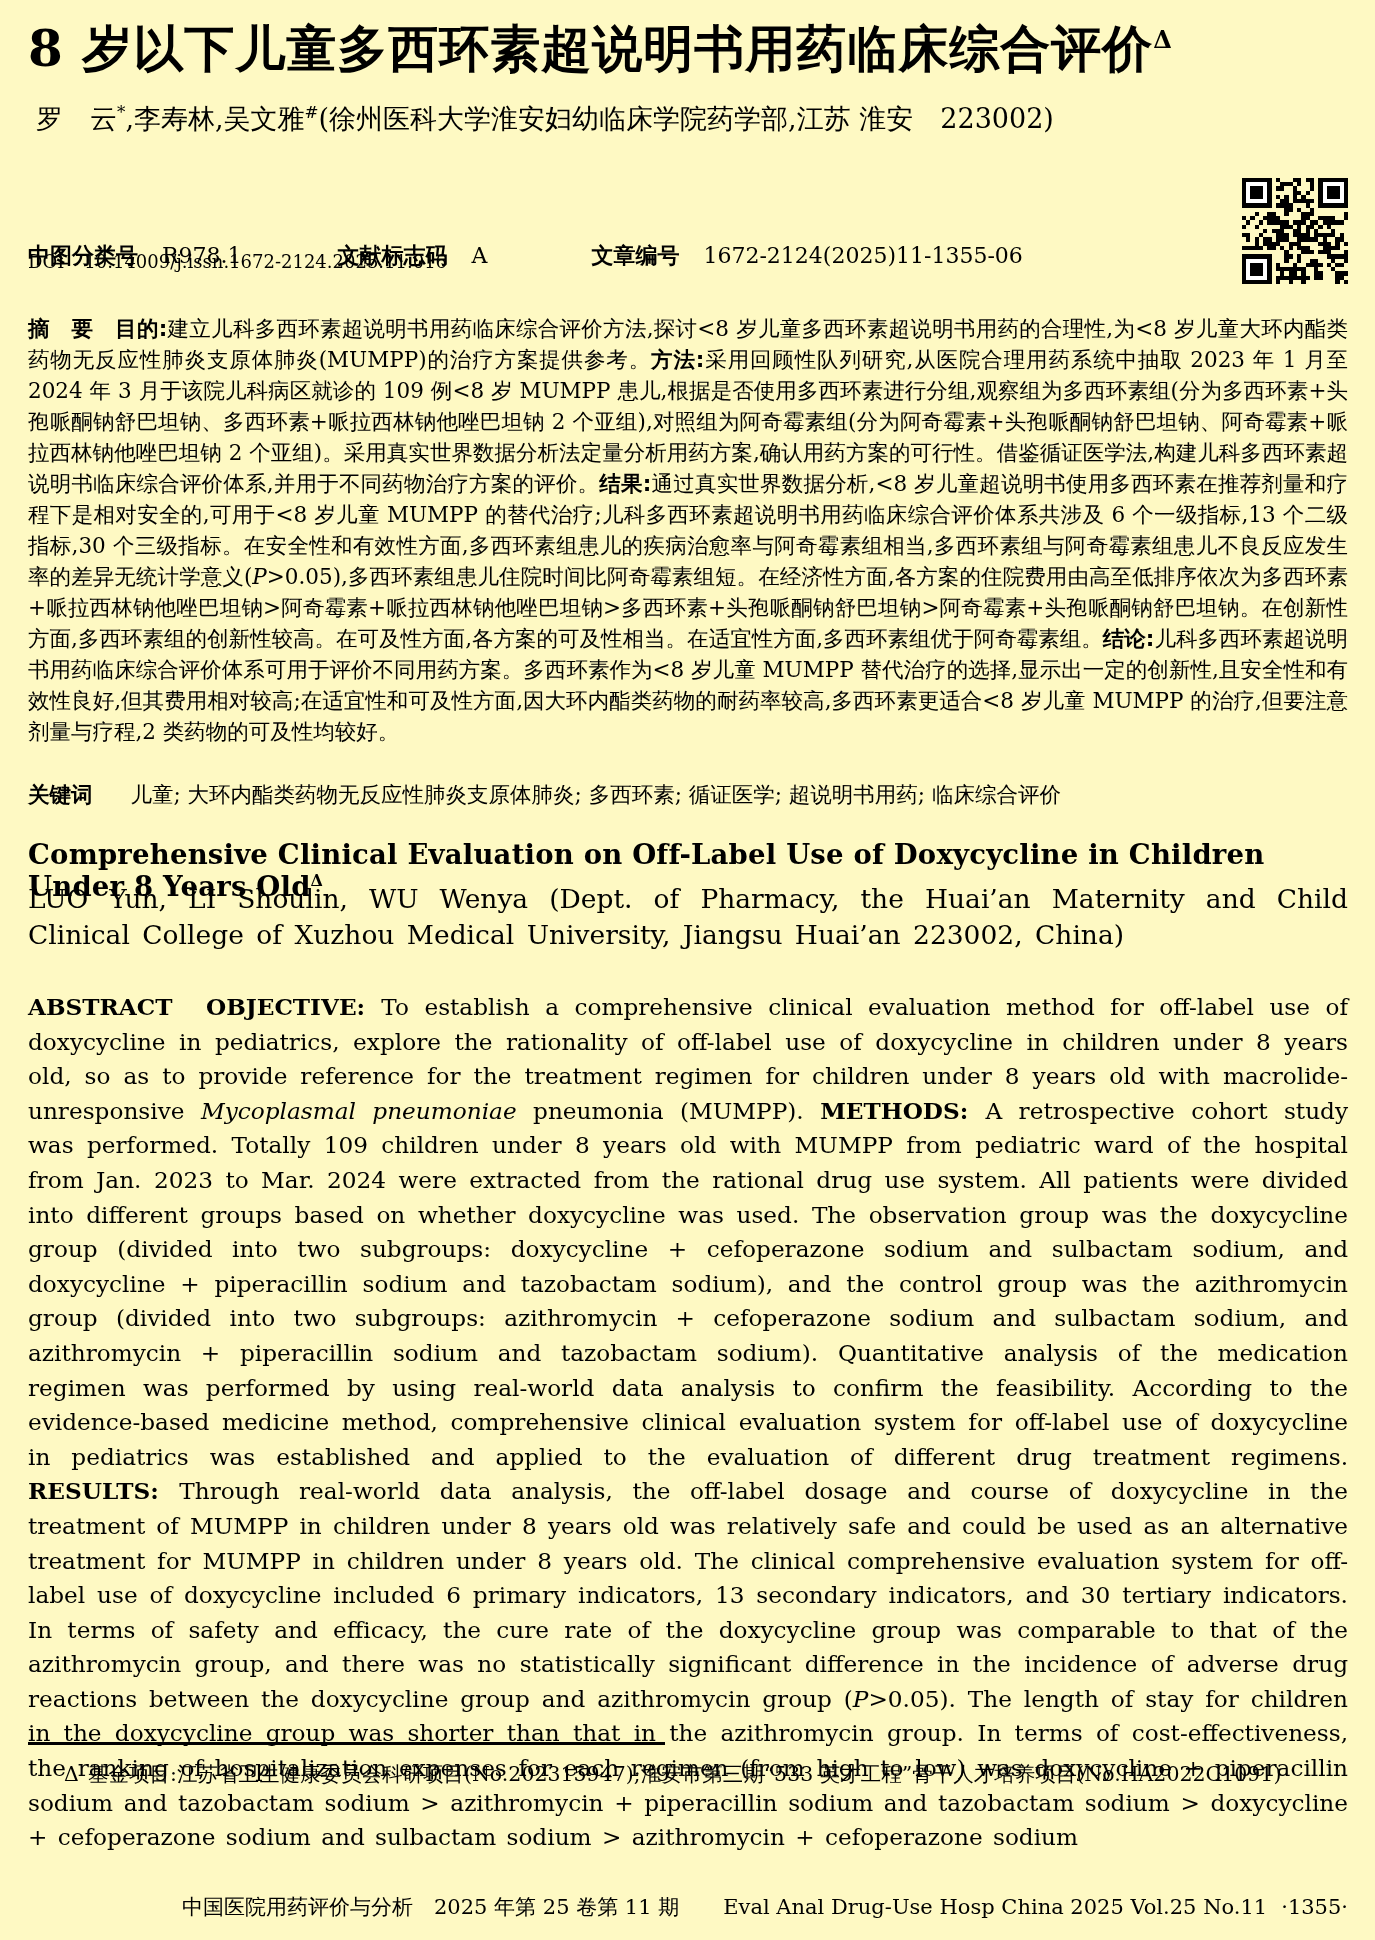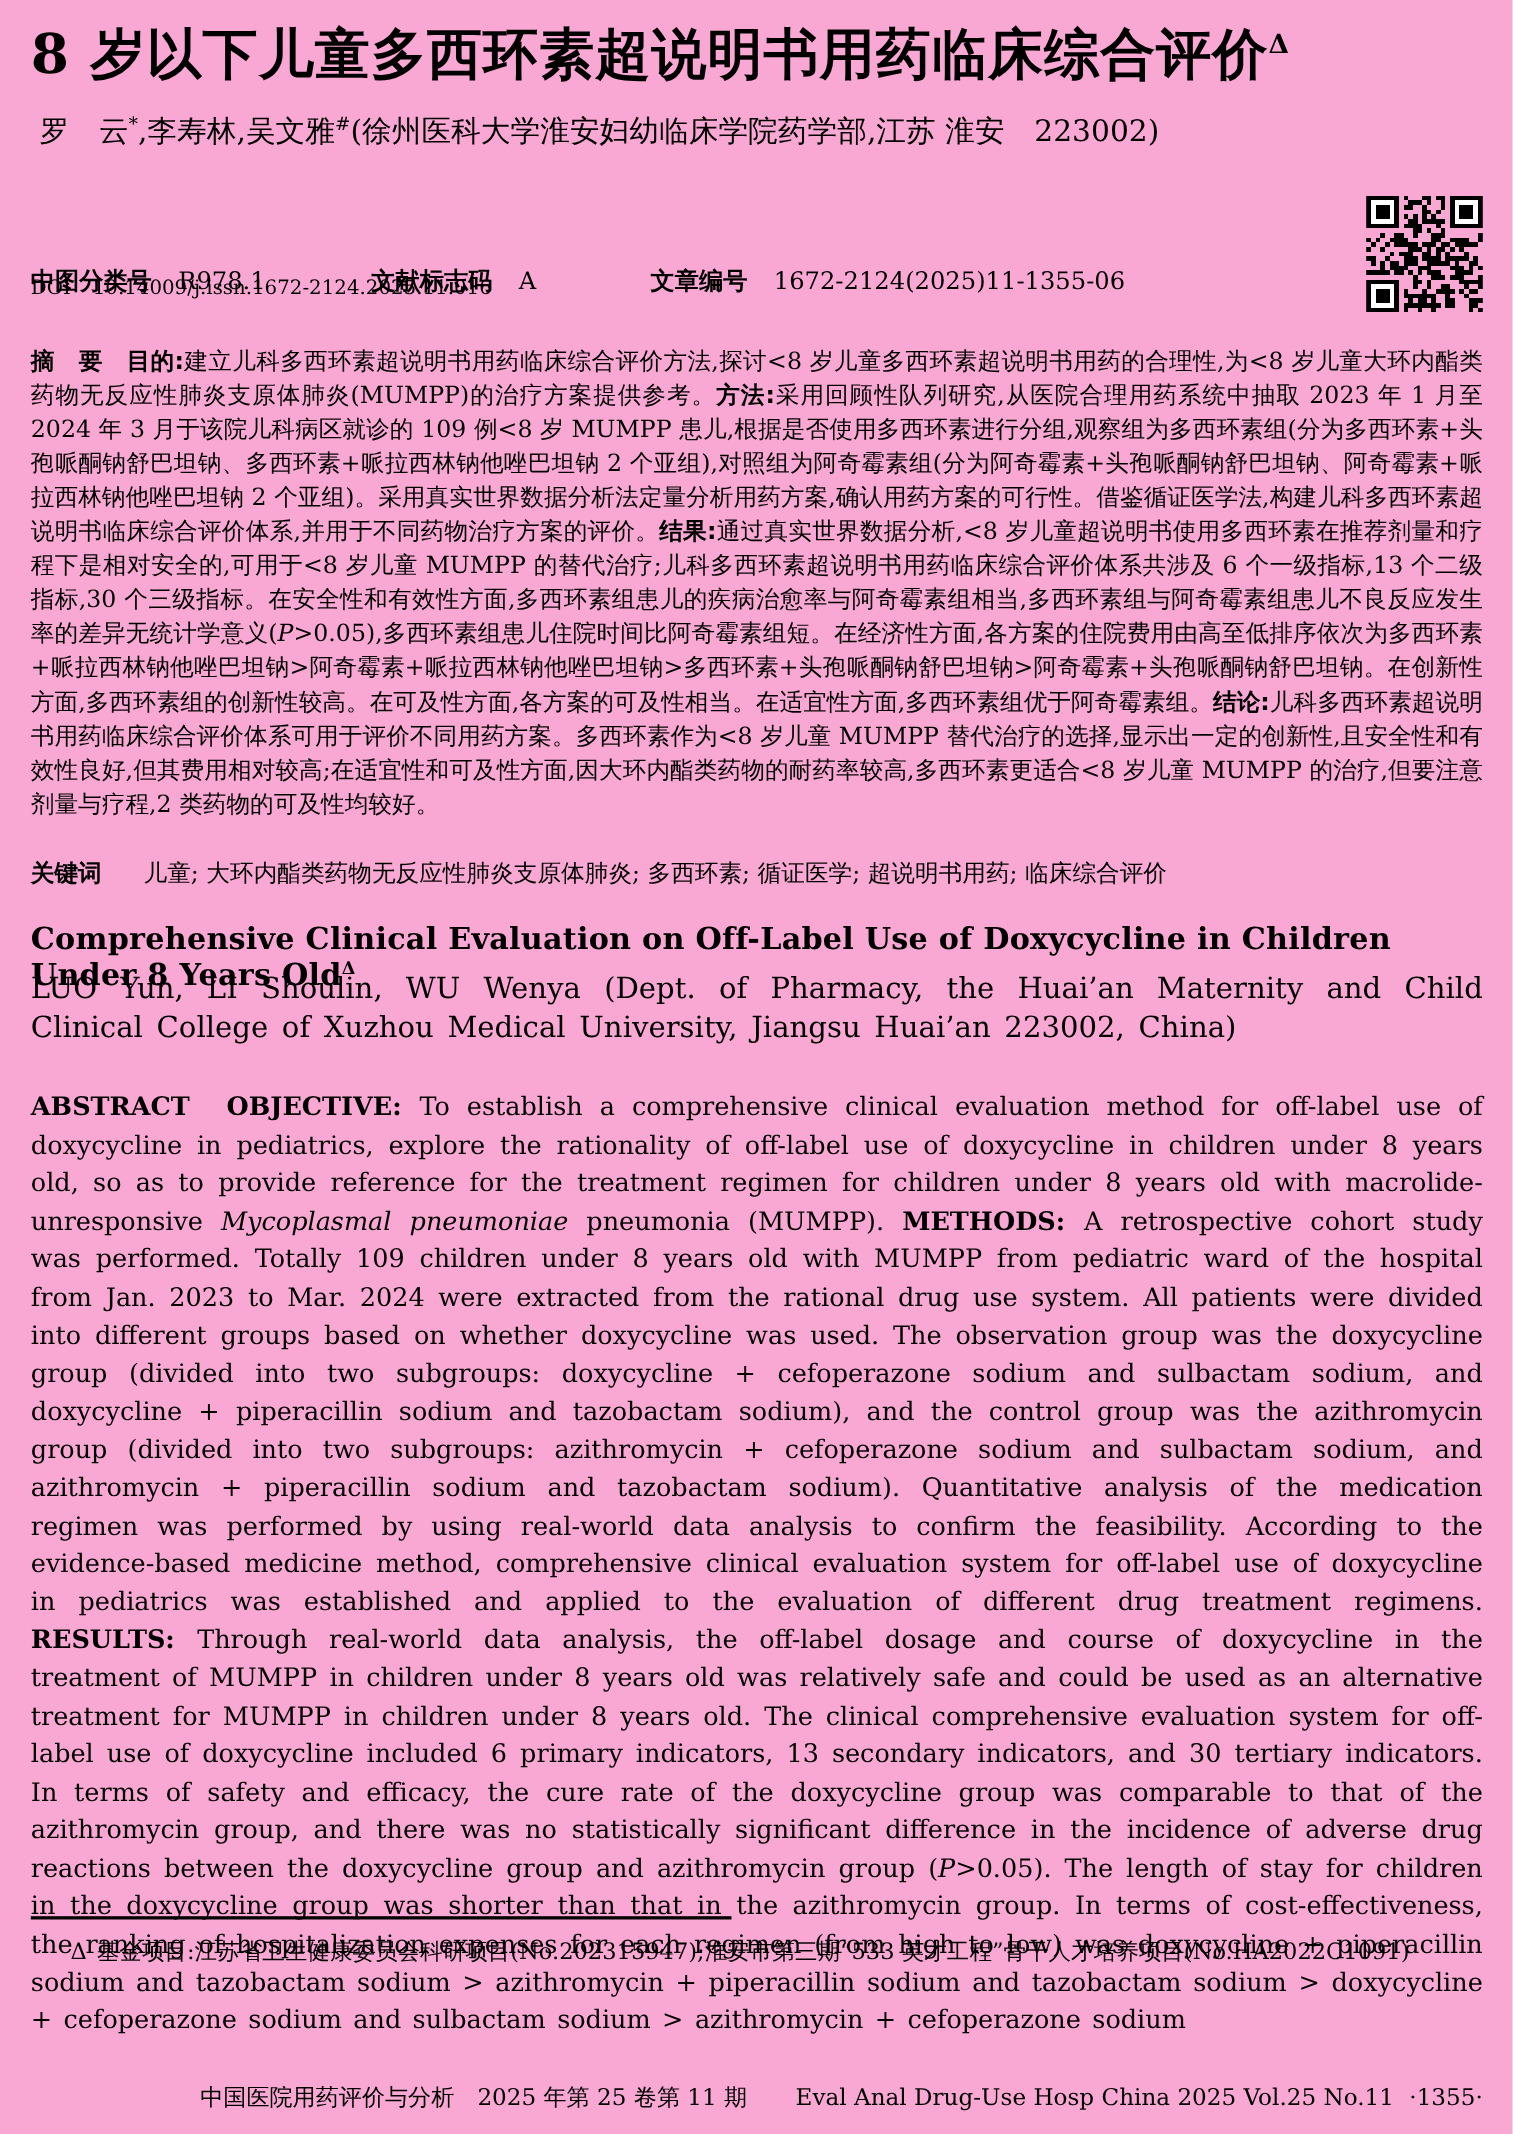--- a/index.html
+++ b/index.html
@@ -1,20 +1,20 @@
 <!DOCTYPE html>
 <html><head>
 <meta charset="utf-8">
 <style>
   html, body { margin: 0; padding: 0; background: #ffffff; }
   .page {
     position: relative;
     width: 1375px;
     height: 1940px;
-    background: #f9a8d4;
+    background: #fef9c3;
     color: #000000;
     font-family: "DejaVu Serif", "Liberation Serif", serif;
     overflow: hidden;
   }
   
   .title-zh {
     position: absolute; left: 28px; top: 16px; width: 1330px; margin: 0;
     font-size: 50px; font-weight: bold; letter-spacing: 1px;
     font-family: "DejaVu Serif", serif;
   }

